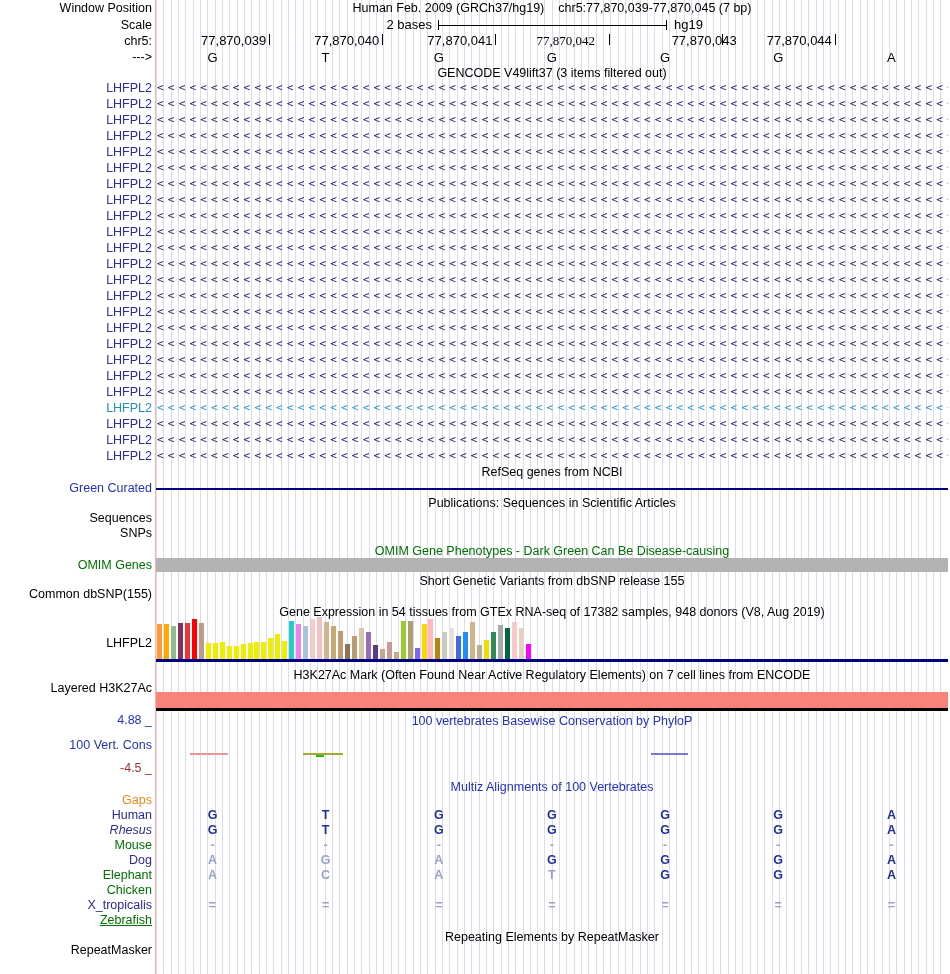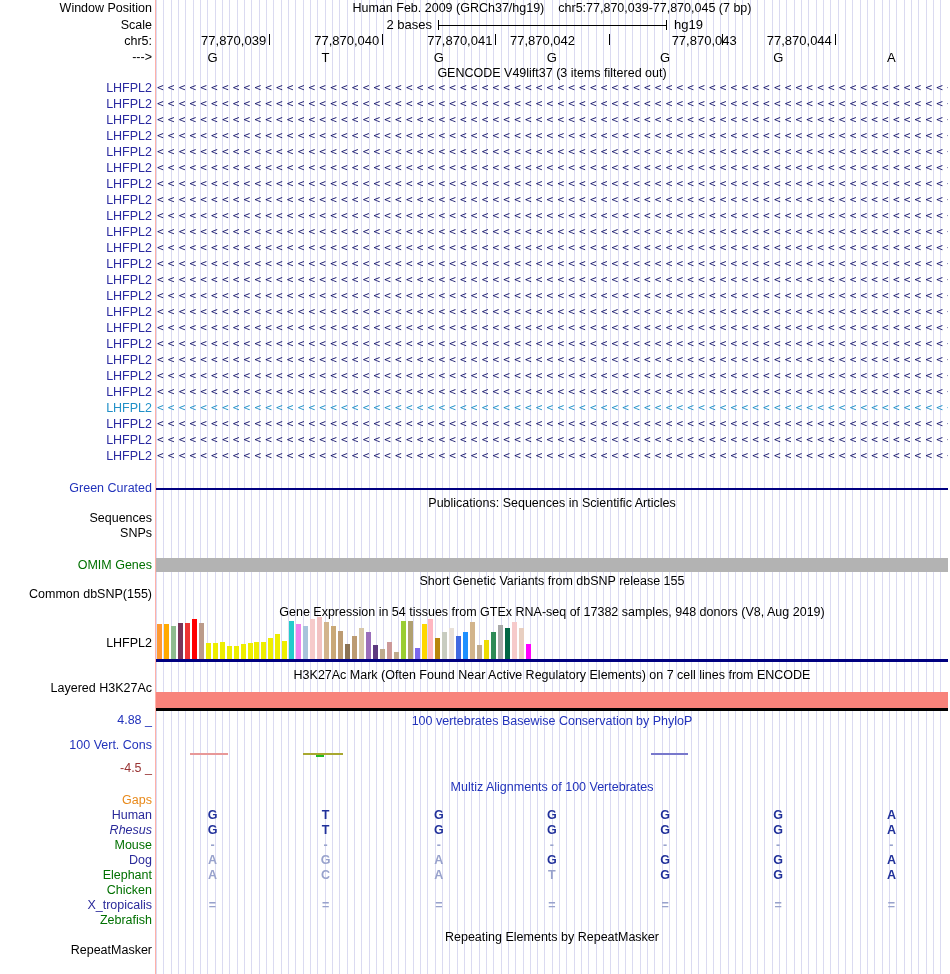--- a/index.html
+++ b/index.html
@@ -52,21 +52,21 @@
   <div class="coord" style="top:18px;left:674px;text-align:left">hg19</div>
 
   <div class="lbl" style="top:34px">chr5:</div>
   <div id="coordRow">
       <div class="coord" style="top: 34px; left: 172.143px; width: 94px;">77,870,039</div>
       <div class="tick" style="top: 34px; left: 269.1px;"></div>
       <div class="coord" style="top: 34px; left: 285.286px; width: 94px;">77,870,040</div>
       <div class="tick" style="top: 34px; left: 382.3px;"></div>
       <div class="coord" style="top: 34px; left: 398.429px; width: 94px;">77,870,041</div>
       <div class="tick" style="top: 34px; left: 495.4px;"></div>
-      <div class="coord" style="top: 34px; left: 481px; width: 94px;">77,870,042</div>
+      <div class="coord" style="top: 34px; left: 501px; width: 94px; font-family: Liberation Serif, serif;">77,870,042</div>
       <div class="tick" style="top: 34px; left: 608.6px;"></div>
       <div class="coord" style="top: 34px; left: 624.714px; width: 112px;">77,870,043</div>
       <div class="tick" style="top: 34px; left: 721.7px;"></div>
       <div class="coord" style="top: 34px; left: 737.857px; width: 94px;">77,870,044</div>
       <div class="tick" style="top: 34px; left: 834.9px;"></div>
     </div>
 
   <div class="lbl" style="top:50px">---&gt;</div>
   <div id="baseRow">
       <div class="cell base-top" style="top: 50px; left: 156px;">G</div>
@@ -123,27 +123,29 @@
       <div class="gene-lbl" style="top: 400px; color: rgb(32, 144, 200);">LHFPL2</div>
       <div class="gene-row" style="top: 400px; color: rgb(32, 144, 200);">&lt;&lt;&lt;&lt;&lt;&lt;&lt;&lt;&lt;&lt;&lt;&lt;&lt;&lt;&lt;&lt;&lt;&lt;&lt;&lt;&lt;&lt;&lt;&lt;&lt;&lt;&lt;&lt;&lt;&lt;&lt;&lt;&lt;&lt;&lt;&lt;&lt;&lt;&lt;&lt;&lt;&lt;&lt;&lt;&lt;&lt;&lt;&lt;&lt;&lt;&lt;&lt;&lt;&lt;&lt;&lt;&lt;&lt;&lt;&lt;&lt;&lt;&lt;&lt;&lt;&lt;&lt;&lt;&lt;&lt;&lt;&lt;&lt;&lt;&lt;&lt;&lt;&lt;&lt;&lt;&lt;&lt;&lt;&lt;&lt;&lt;&lt;&lt;&lt;&lt;</div>
       <div class="gene-lbl" style="top: 416px; color: rgb(42, 42, 160);">LHFPL2</div>
       <div class="gene-row" style="top: 416px; color: rgb(20, 20, 106);">&lt;&lt;&lt;&lt;&lt;&lt;&lt;&lt;&lt;&lt;&lt;&lt;&lt;&lt;&lt;&lt;&lt;&lt;&lt;&lt;&lt;&lt;&lt;&lt;&lt;&lt;&lt;&lt;&lt;&lt;&lt;&lt;&lt;&lt;&lt;&lt;&lt;&lt;&lt;&lt;&lt;&lt;&lt;&lt;&lt;&lt;&lt;&lt;&lt;&lt;&lt;&lt;&lt;&lt;&lt;&lt;&lt;&lt;&lt;&lt;&lt;&lt;&lt;&lt;&lt;&lt;&lt;&lt;&lt;&lt;&lt;&lt;&lt;&lt;&lt;&lt;&lt;&lt;&lt;&lt;&lt;&lt;&lt;&lt;&lt;&lt;&lt;&lt;&lt;&lt;</div>
       <div class="gene-lbl" style="top: 432px; color: rgb(42, 42, 160);">LHFPL2</div>
       <div class="gene-row" style="top: 432px; color: rgb(20, 20, 106);">&lt;&lt;&lt;&lt;&lt;&lt;&lt;&lt;&lt;&lt;&lt;&lt;&lt;&lt;&lt;&lt;&lt;&lt;&lt;&lt;&lt;&lt;&lt;&lt;&lt;&lt;&lt;&lt;&lt;&lt;&lt;&lt;&lt;&lt;&lt;&lt;&lt;&lt;&lt;&lt;&lt;&lt;&lt;&lt;&lt;&lt;&lt;&lt;&lt;&lt;&lt;&lt;&lt;&lt;&lt;&lt;&lt;&lt;&lt;&lt;&lt;&lt;&lt;&lt;&lt;&lt;&lt;&lt;&lt;&lt;&lt;&lt;&lt;&lt;&lt;&lt;&lt;&lt;&lt;&lt;&lt;&lt;&lt;&lt;&lt;&lt;&lt;&lt;&lt;&lt;</div>
       <div class="gene-lbl" style="top: 448px; color: rgb(42, 42, 160);">LHFPL2</div>
       <div class="gene-row" style="top: 448px; color: rgb(20, 20, 106);">&lt;&lt;&lt;&lt;&lt;&lt;&lt;&lt;&lt;&lt;&lt;&lt;&lt;&lt;&lt;&lt;&lt;&lt;&lt;&lt;&lt;&lt;&lt;&lt;&lt;&lt;&lt;&lt;&lt;&lt;&lt;&lt;&lt;&lt;&lt;&lt;&lt;&lt;&lt;&lt;&lt;&lt;&lt;&lt;&lt;&lt;&lt;&lt;&lt;&lt;&lt;&lt;&lt;&lt;&lt;&lt;&lt;&lt;&lt;&lt;&lt;&lt;&lt;&lt;&lt;&lt;&lt;&lt;&lt;&lt;&lt;&lt;&lt;&lt;&lt;&lt;&lt;&lt;&lt;&lt;&lt;&lt;&lt;&lt;&lt;&lt;&lt;&lt;&lt;&lt;</div>
     </div>
 
+  <div class="title" style="top:465px">RefSeq genes from NCBI</div>
   <div class="lbl blue" style="top:481px">Green Curated</div>
   <div class="refseq-line"></div>
 
   <div class="title" style="top:496px">Publications: Sequences in Scientific Articles</div>
   <div class="lbl" style="top:511px">Sequences</div>
   <div class="lbl" style="top:526px">SNPs</div>
 
+  <div class="title green" style="top:544px">OMIM Gene Phenotypes - Dark Green Can Be Disease-causing</div>
   <div class="lbl green" style="top:558px">OMIM Genes</div>
   <div class="omim-bar"></div>
 
   <div class="title" style="top:574px">Short Genetic Variants from dbSNP release 155</div>
   <div class="lbl" style="top:587px">Common dbSNP(155)</div>
 
   <div class="title" style="top:605px">Gene Expression in 54 tissues from GTEx RNA-seq of 17382 samples, 948 donors (V8, Aug 2019)</div>
   <div class="lbl" style="top:636px">LHFPL2</div>
   <div id="gtexBars">
       <div class="gtex-bar" style="left: 157px; top: 624px; height: 35px; background: rgb(255, 153, 51);"></div>
@@ -263,18 +265,18 @@
       <div class="cell mz" style="top: 868px; left: 834.9px; color: rgb(32, 48, 154);">A</div>
       <div class="lbl" style="top: 883px; color: rgb(0, 112, 0);">Chicken</div>
       <div class="lbl" style="top: 898px; color: rgb(42, 42, 154);">X_tropicalis</div>
       <div class="cell mz" style="top: 898px; left: 156px; color: rgb(152, 162, 204);">=</div>
       <div class="cell mz" style="top: 898px; left: 269.1px; color: rgb(152, 162, 204);">=</div>
       <div class="cell mz" style="top: 898px; left: 382.3px; color: rgb(152, 162, 204);">=</div>
       <div class="cell mz" style="top: 898px; left: 495.4px; color: rgb(152, 162, 204);">=</div>
       <div class="cell mz" style="top: 898px; left: 608.6px; color: rgb(152, 162, 204);">=</div>
       <div class="cell mz" style="top: 898px; left: 721.7px; color: rgb(152, 162, 204);">=</div>
       <div class="cell mz" style="top: 898px; left: 834.9px; color: rgb(152, 162, 204);">=</div>
-      <div class="lbl" style="top: 913px; color: rgb(0, 112, 0);">Zebrafish</div>
+      <div class="lbl" style="top: 913px; color: rgb(0, 112, 0); text-decoration: underline;">Zebrafish</div>
     </div>
 
   <div class="title" style="top:930px">Repeating Elements by RepeatMasker</div>
   <div class="lbl" style="top:943px">RepeatMasker</div>
 </div>
 
 </body></html>

